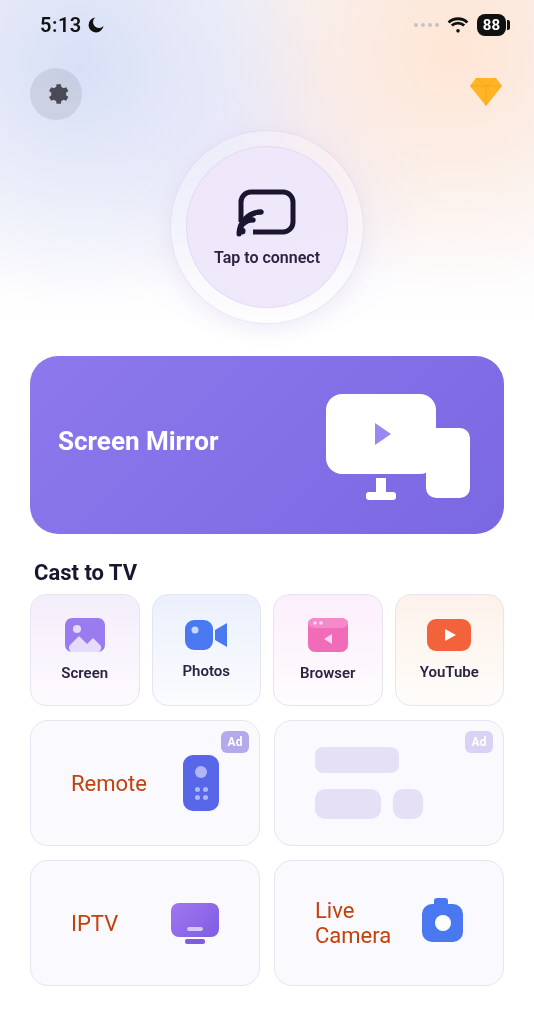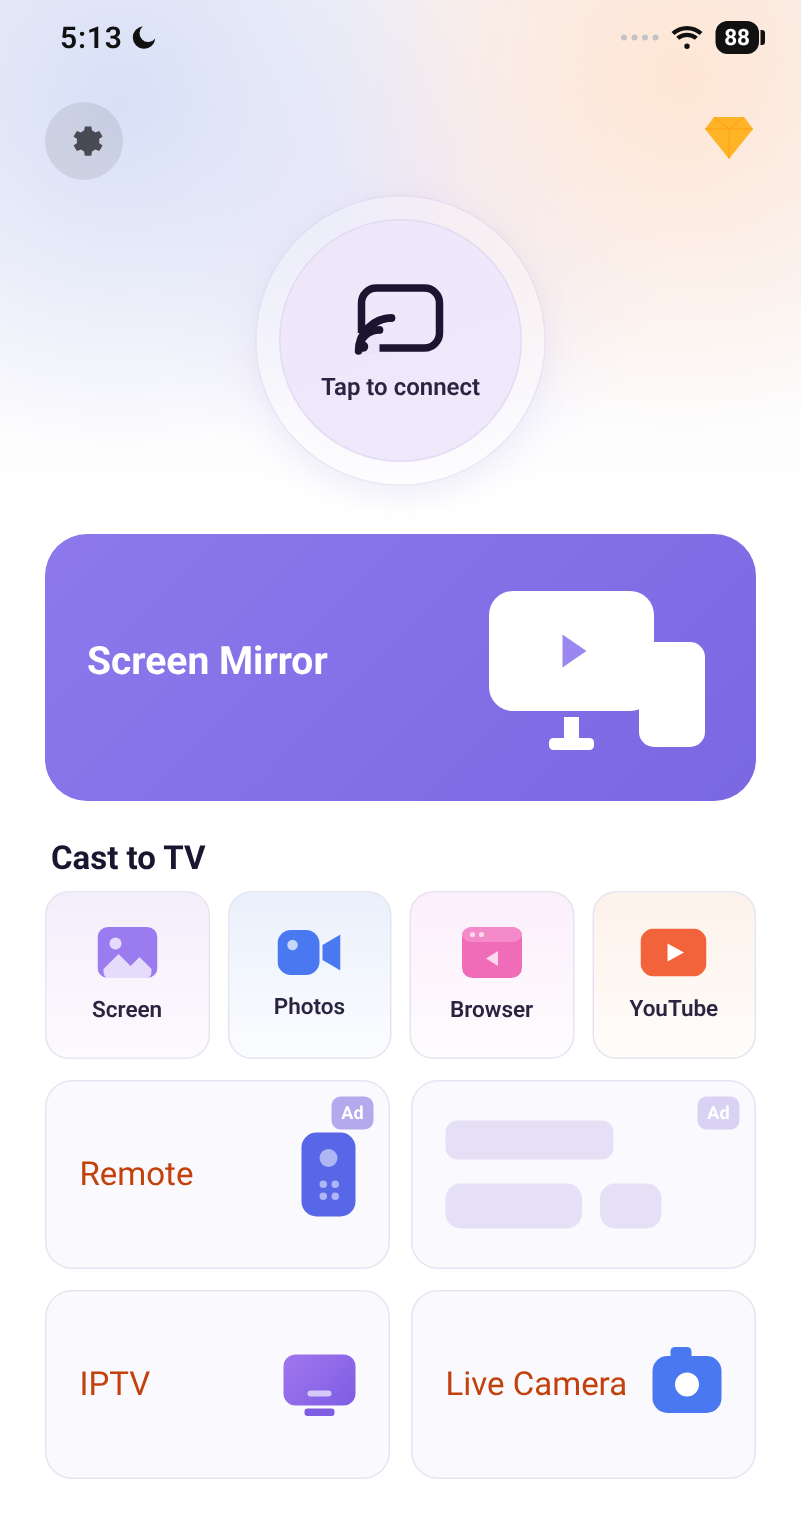--- a/index.html
+++ b/index.html
@@ -147,21 +147,21 @@
     display: grid; grid-template-columns: 1fr 1fr;
     gap: 14px; margin-top: 14px;
   }
   .wide-tile {
     position: relative;
     border-radius: 18px;
     border: 1px solid #e6e4f0;
     background: #faf9fd;
     height: 126px;
     display: flex; align-items: center; justify-content: space-between;
-    padding: 0 22px;
+    padding: 0 40px;
   }
   .wide-label { font-size: 22px; font-weight: 400; color: #c2410c; }
   .ad-badge {
     position: absolute; top: 10px; right: 10px;
     width: 28px; height: 22px;
     border-radius: 6px;
     background: #b3a9ec;
     color: #fff; font-size: 12px; font-weight: 700;
     display: flex; align-items: center; justify-content: center;
   }

